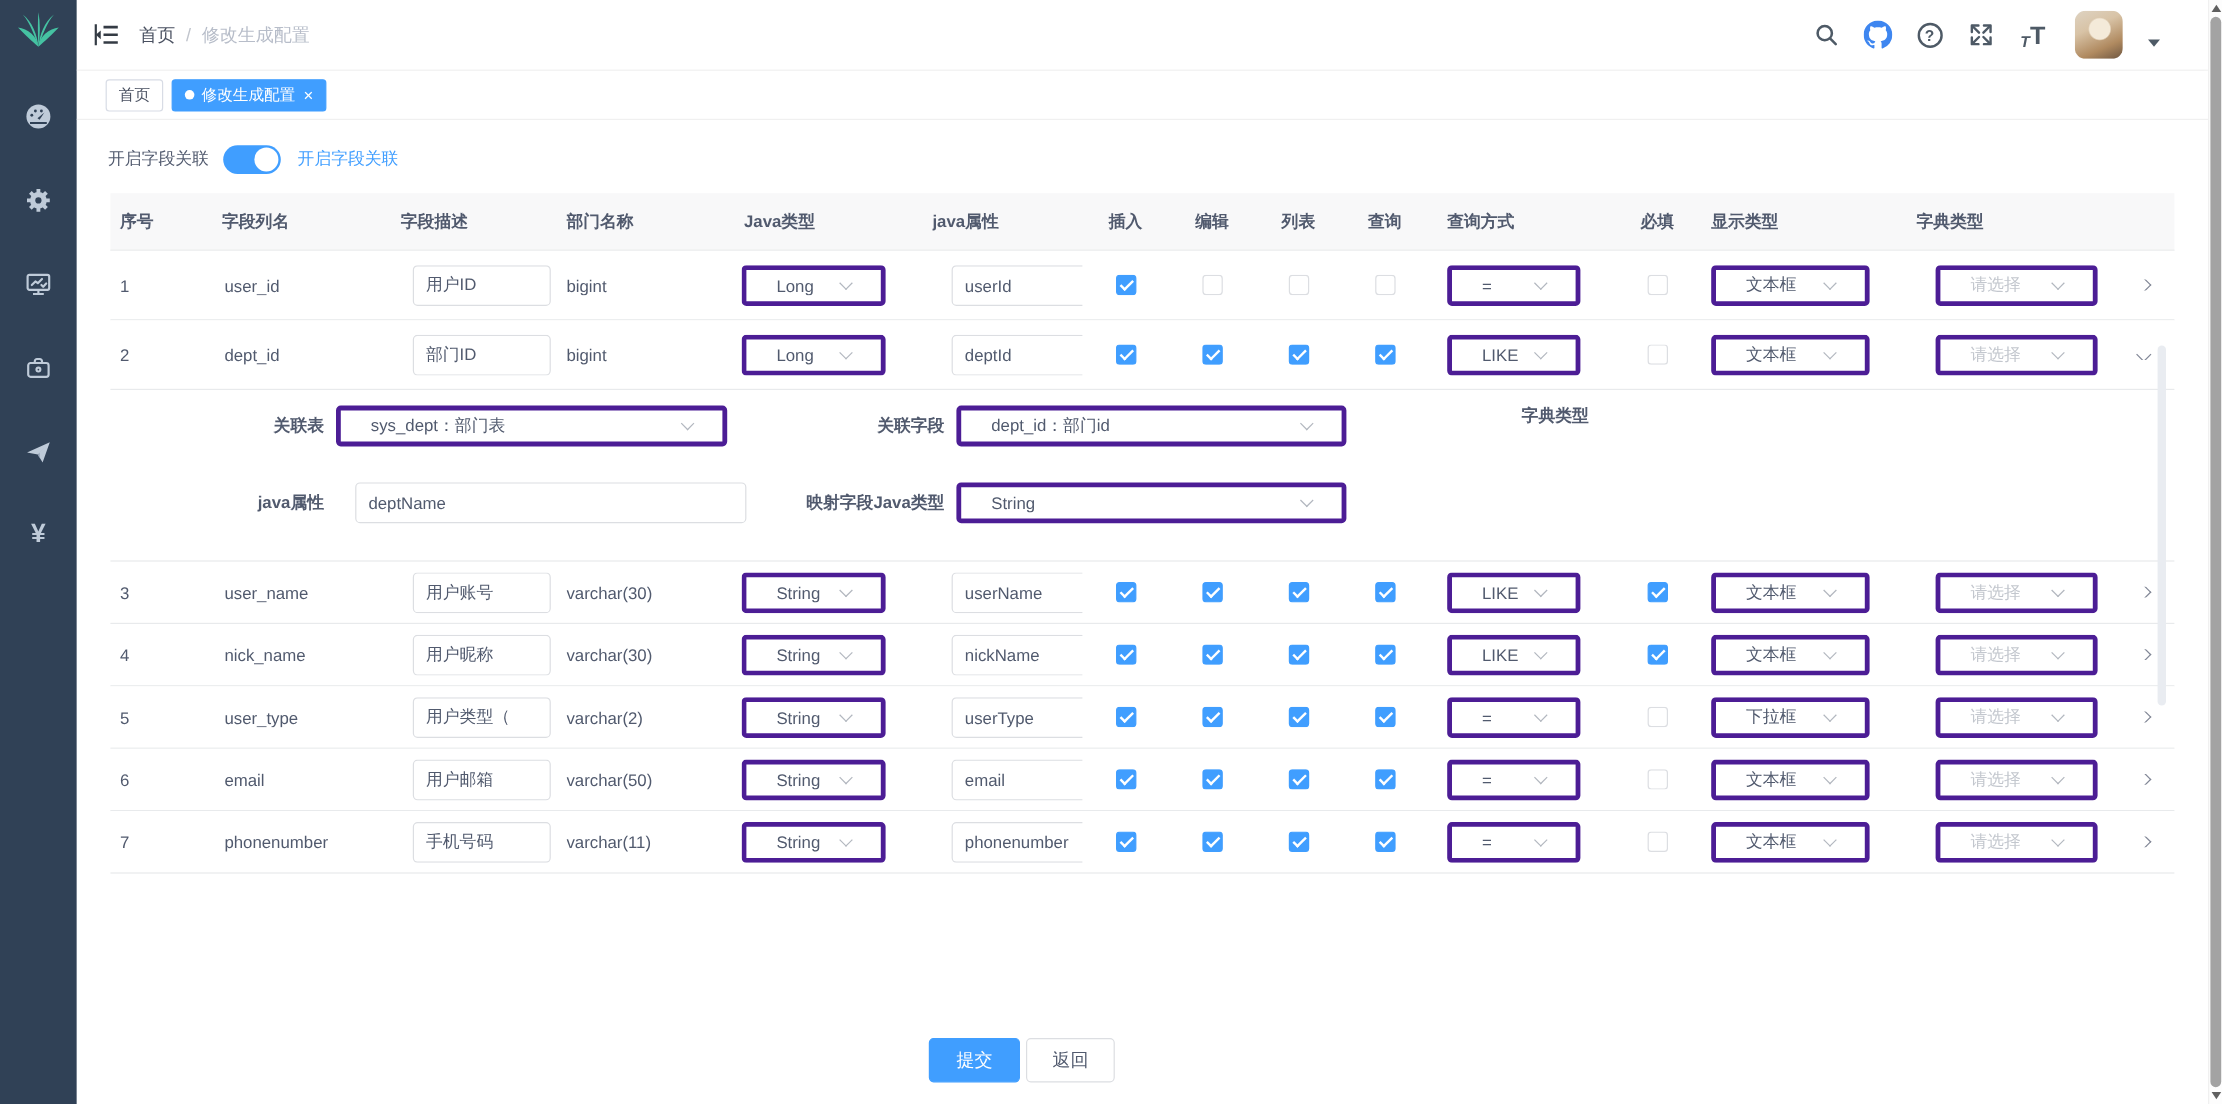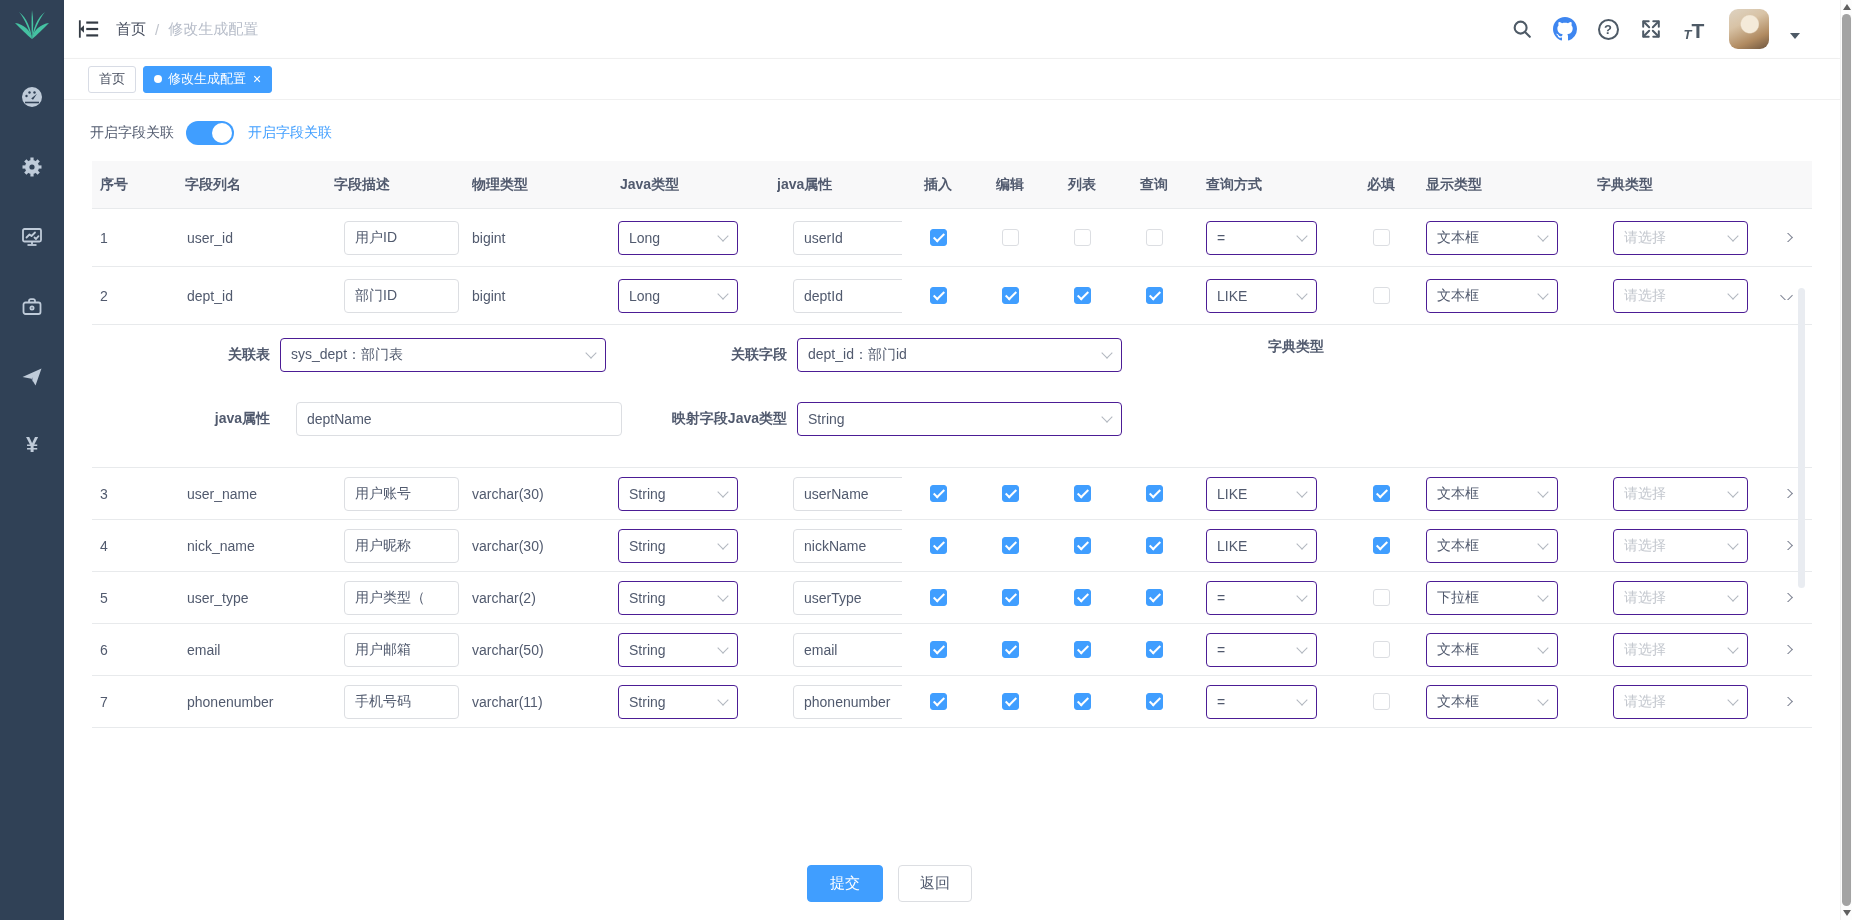--- a/index.html
+++ b/index.html
@@ -64,43 +64,43 @@
   .cell { display:flex; align-items:center; overflow:hidden; }
   .ctr { justify-content:center; }
   .idx { padding-left:8px; } .cname { padding-left:2px; }
   .hpad6 { padding-left:6px; } .hpad2 { padding-left:2px; } .hpad16 { padding-left:16px; } .hpad14 { padding-left:14px; } .hpad5 { padding-left:5px; }
   .ml16 { margin-left:16px; } .ml14 { margin-left:14px; } .ml5 { margin-left:21px; }
 
   .ipt { height:34px; border:1px solid #dcdee2; border-radius:4px; background:#fff; color:#515a6e;
     font-size:14px; padding:0 10px; font-family:"Liberation Sans", sans-serif; outline:none;margin-left:16px; }
   .w115 { width:115px; } .w120 { width:120px; } .w111 { width:111px; } .w132 { width:132px; }
   .w135 { width:135px; } .w325 { width:325px; } .w326 { width:326px; }
-  .sel { height:34px; border:1px solid #4c1d95; border-radius:4px; background:#fff; display:flex;
-    align-items:center; justify-content:space-between; padding:0 10px; cursor:pointer; }
+  .sel { height:34px; border:4px solid #4c1d95; border-radius:4px; background:#fff; display:flex;
+    align-items:center; justify-content:space-between; padding:0 25px; cursor:pointer; }
   .stxt { color:#515a6e; white-space:nowrap; overflow:hidden; }
   .stxt.ph { color:#c3c7ce; }
   .sarr { width:8px; height:8px; border-right:1.5px solid #b2b7bf; border-bottom:1.5px solid #b2b7bf;
     transform:rotate(45deg); margin-top:-4px; flex:none; }
 
   .cb { width:17px; height:17px; border:1px solid #dcdee2; border-radius:3px; background:#fff; position:relative; cursor:pointer; }
   .cb.checked { background:#409eff; border-color:#409eff; }
   .cb.checked::after { content:""; position:absolute; left:5px; top:1px; width:4px; height:9px;
     border-right:2px solid #fff; border-bottom:2px solid #fff; transform:rotate(45deg); }
 
   .earr { width:9px; height:9px; border-right:1.6px solid #808695; border-bottom:1.6px solid #808695;
     transform:rotate(-45deg); cursor:pointer; }
   .earr.checked { transform:rotate(45deg); }
 
   
   .exp { position:relative; height:143px; border-bottom:1px solid #e8eaec; background:#fff; }
   .exp-field { position:absolute; display:flex; align-items:center; }
   .exp-lab { width:160px; text-align:right; margin-right:10px; font-weight:700; color:#515a6e; white-space:nowrap; }
 
   
-  .footer-btns { position:absolute; left:743px; top:765px; display:flex; gap:15px; }
+  .footer-btns { position:absolute; left:710px; top:765px; display:flex; gap:5px; }
   .btn { height:37px; border-radius:4px; font-size:15px; display:flex; align-items:center; justify-content:center;
     cursor:pointer; font-family:"Liberation Sans", sans-serif; }
   .btn-primary { width:76px; background:#409eff; color:#fff; border:1px solid #409eff; }
   .btn-default { width:74px; background:#fff; color:#515a6e; border:1px solid #dcdee2; }
 
   
   .inner-scroll { position:absolute; left:1734px; top:188px; width:7px; height:300px; border-radius:4px; background:#e9ecf1; }
   .vscrollbar { position:absolute; right:0; top:0; width:12px; height:920px; background:#fdfdfd; border-left:1px solid #f0f0f0; }
   .vthumb { position:absolute; left:1px; top:14px; width:9px; height:892px; border-radius:5px; background:#a3a3a3; }
   .varrow-up { position:absolute; left:2px; top:4px; width:0; height:0; border-left:4px solid transparent;
@@ -247,21 +247,21 @@
         <span class="knob"></span>
       </span>
     <span class="switch-link">开启字段关联</span>
   </div>
 
   <div class="gtable">
     <div class="thead">
       <div class="cell idx">序号</div>
       <div class="cell">字段列名</div>
       <div class="cell hpad6">字段描述</div>
-      <div class="cell">物理类型</div>
+      <div class="cell">部门名称</div>
       <div class="cell hpad2">Java类型</div>
       <div class="cell">java属性</div>
       <div class="cell ctr">插入</div>
       <div class="cell ctr">编辑</div>
       <div class="cell ctr">列表</div>
       <div class="cell ctr">查询</div>
       <div class="cell hpad16">查询方式</div>
       <div class="cell ctr">必填</div>
       <div class="cell hpad14">显示类型</div>
       <div class="cell hpad5">字典类型</div>

